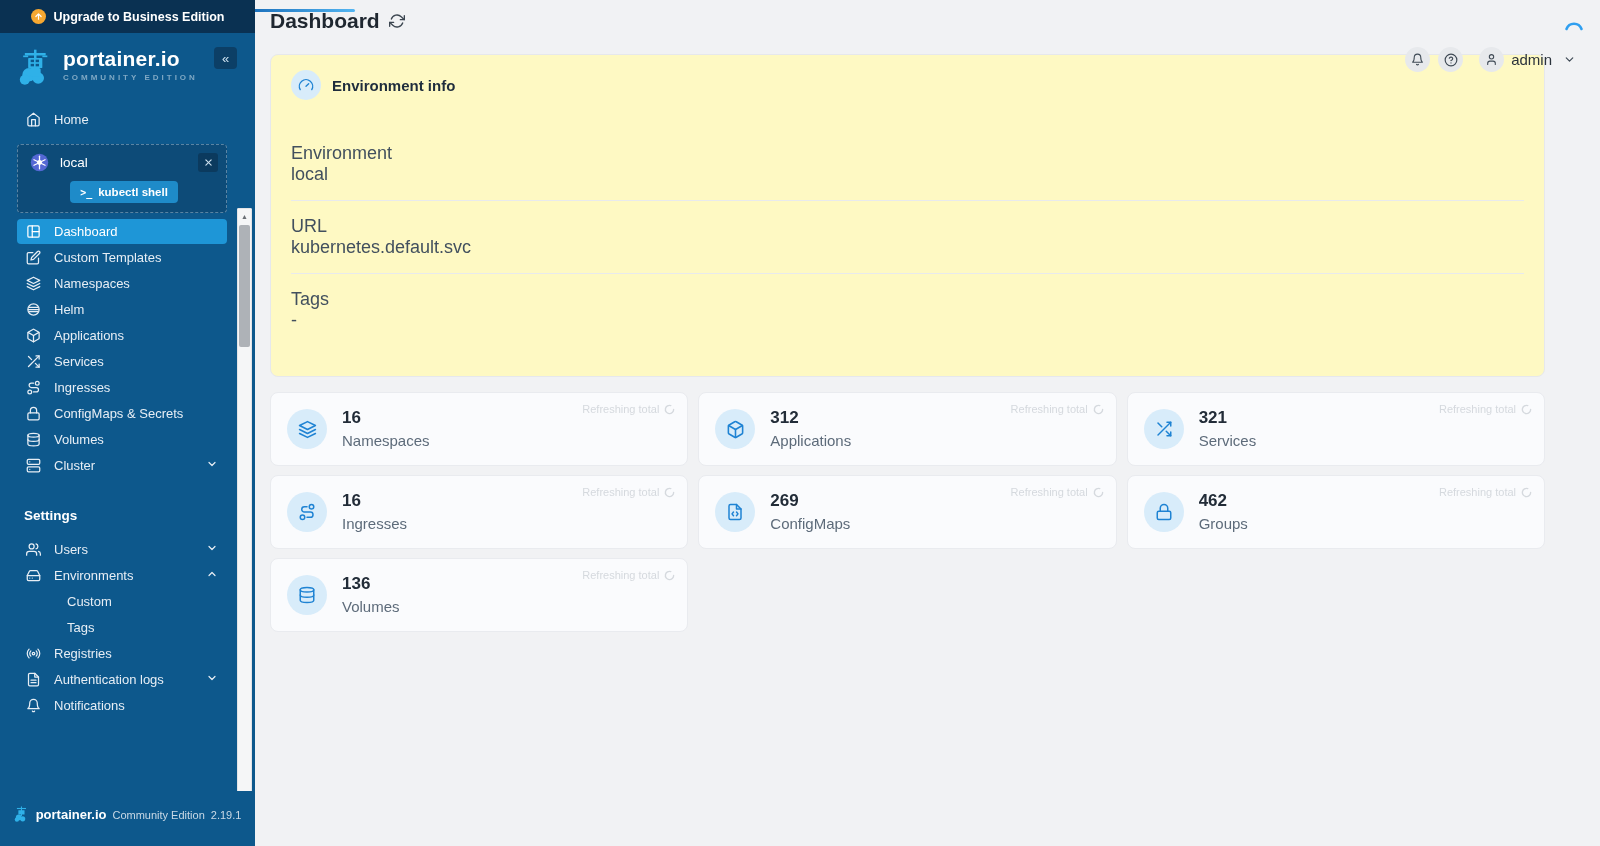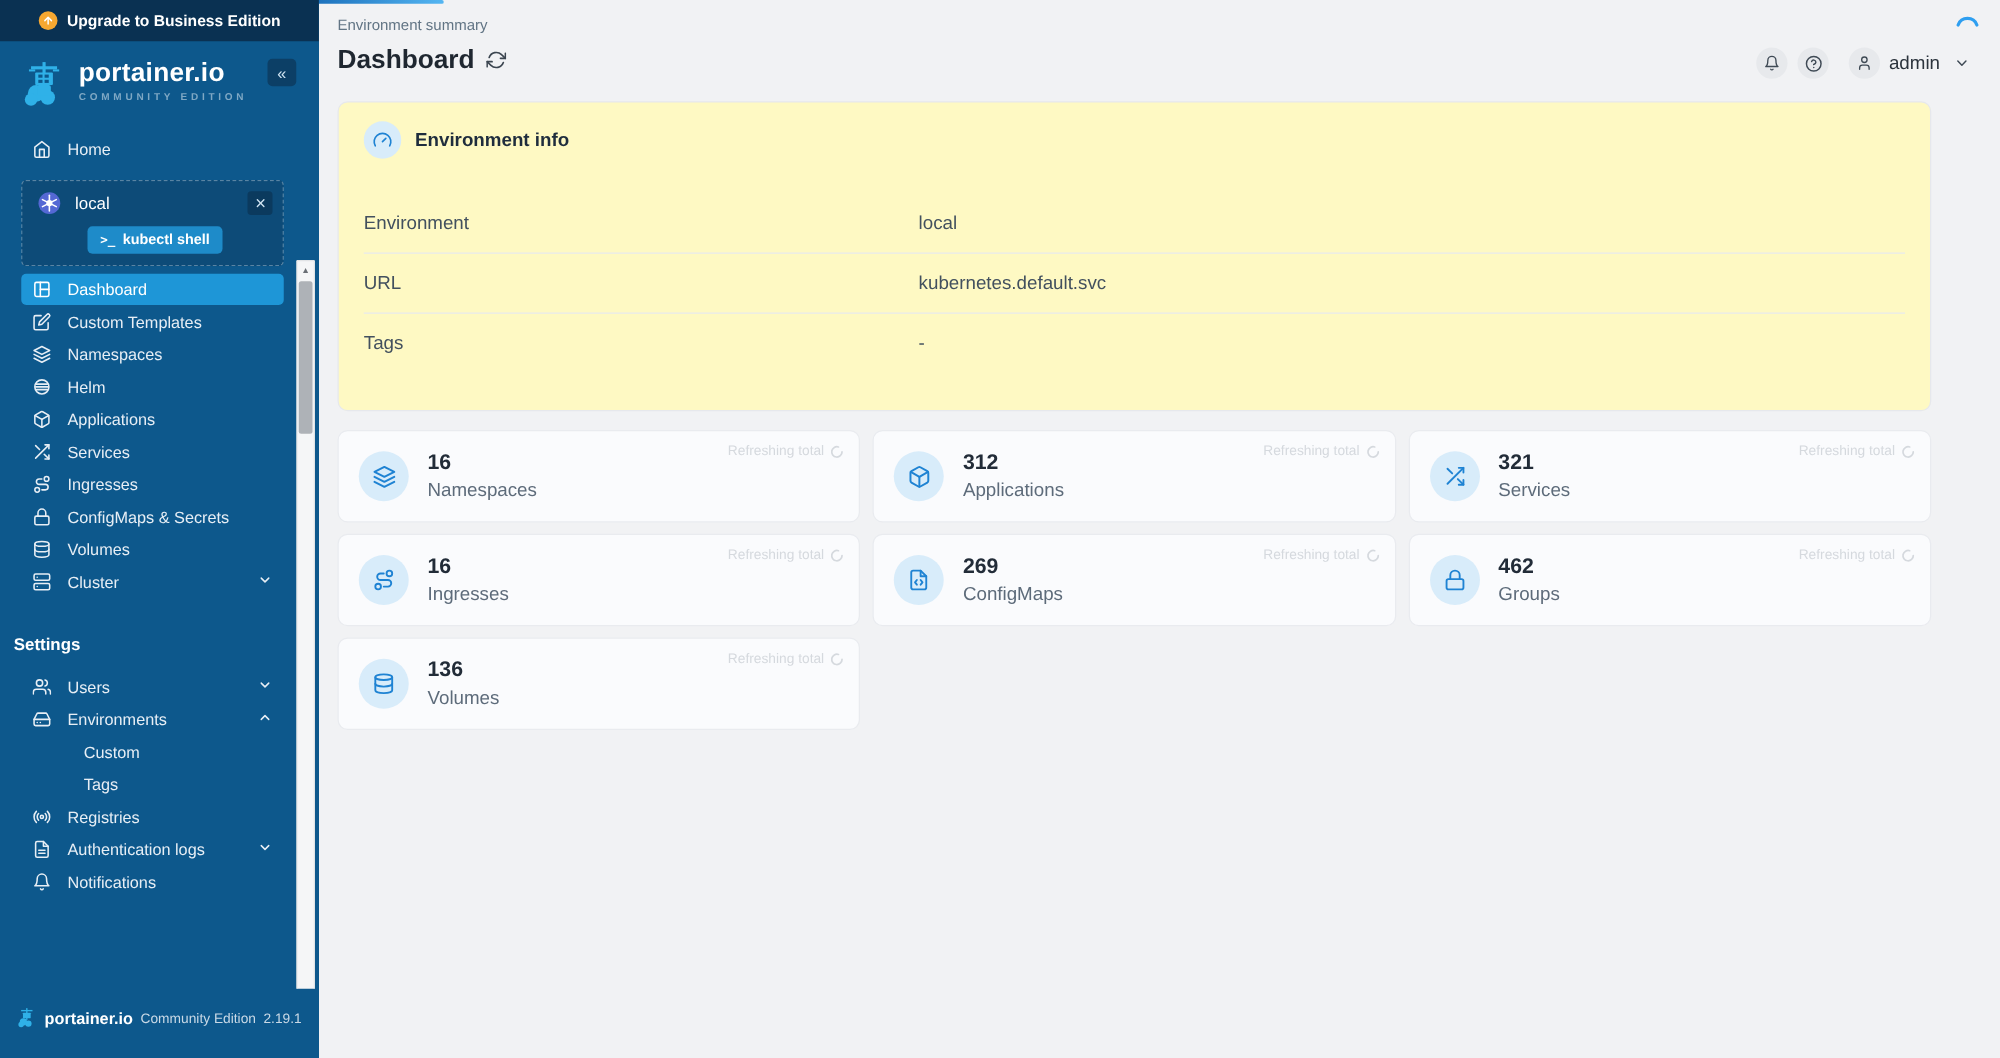--- a/index.html
+++ b/index.html
@@ -13,21 +13,21 @@
   .brand-text { margin-left:8px; }
   .brand-name { color:#fff; font-size:21px; font-weight:bold; letter-spacing:.2px; line-height:22px; }
   .brand-edition { color:#7fa8c4; font-size:8px; letter-spacing:3px; margin-top:3px; font-weight:bold; }
   .collapse-btn { position:absolute; right:18px; top:14px; width:23px; height:22px; background:#0c3f66; border-radius:4px; color:#cfe3f1; font-size:13px; display:flex; align-items:center; justify-content:center; cursor:pointer; }
   .nav { flex:1; padding-top:6px; position:relative; overflow:hidden; }
   .side-item { display:flex; align-items:center; gap:13px; margin:1px 28px 1px 17px; padding:5px 9px; border-radius:4px; color:#e7eef5; font-size:13px; cursor:pointer; }
   .side-item svg { flex:none; }
   .side-item.active { background:#1e96d7; color:#fff; }
   .side-item .chev { margin-left:auto; }
   .sub-item { padding-left:50px; }
-  .section-label { color:#fff; font-size:13.5px; font-weight:bold; padding:0 11px; margin:30px 0 14px; }
+  .section-label { color:#fff; font-size:13.5px; font-weight:bold; padding:0 24px; margin:30px 0 14px; }
   .env-box { margin:12px 28px 6px 17px; background:#0d4b78; border:1px dashed rgba(255,255,255,.32); border-radius:4px; padding:8px 8px 9px 12px; }
   .env-head { display:flex; align-items:center; gap:11px; }
   .env-name { color:#fff; font-size:13.5px; }
   .env-close { margin-left:auto; width:20px; height:19px; background:#0b3a5e; border-radius:3px; color:#cfe3f1; font-size:11px; display:flex; align-items:center; justify-content:center; cursor:pointer; }
   .kubectl-btn { margin:9px auto 0; display:flex; width:108px; align-items:center; justify-content:center; gap:6px; background:#1e8bc9; border:none; border-radius:4px; color:#fff; font-size:11.5px; font-weight:bold; padding:5px 6px; cursor:pointer; }
   .kubectl-btn .prompt { font-family:"DejaVu Sans Mono", monospace; font-size:10px; font-weight:bold; }
   .side-footer { flex:none; display:flex; align-items:center; justify-content:center; gap:6px; padding:14px 0 22px; }
   .foot-brand { color:#fff; font-size:13px; font-weight:bold; }
   .foot-edition, .foot-version { color:#c9d9e6; font-size:11px; }
   
@@ -48,21 +48,21 @@
   .icon-circle { width:25px; height:25px; border-radius:50%; background:#e7e9ec; color:#3f4a55; display:flex; align-items:center; justify-content:center; cursor:pointer; }
   .user-menu { display:flex; align-items:center; gap:7px; margin-left:8px; cursor:pointer; color:#2b333c; font-size:15px; }
   .user-menu .chev { color:#3f4a55; margin-left:4px; display:flex; }
 
   
   .panel { margin-top:21px; background:#fef9c3; border:1px solid #e6e8ec; border-radius:8px; padding:15px 20px 30px; }
   .panel-head { display:flex; align-items:center; gap:11px; }
   .panel-icon-circle { width:30px; height:30px; border-radius:50%; background:#d8ecfa; color:#1f83d3; display:flex; align-items:center; justify-content:center; }
   .panel-title { font-size:15px; font-weight:bold; color:#1f2d3d; }
   .info-table { margin-top:28px; }
-  .info-row { display:flex; padding:15px 0; border-bottom:1px solid #e8eaed; font-size:15px; color:#42505e; }
+  .info-row { display:flex; padding:15px 0; border-bottom:1px solid #e8eaed; font-size:18px; color:#42505e;flex-direction:column; }
   .info-row:last-child { border-bottom:none; }
   .info-label { width:36%; }
 
   
   .cards { margin-top:15px; display:grid; grid-template-columns:1fr 1fr 1fr; gap:9px 10px; }
   .card { position:relative; background:#fafbfd; border:1px solid #e9ebef; border-radius:8px; height:74px; display:flex; align-items:center; gap:15px; padding:0 16px; cursor:pointer; }
   .card-icon-circle { width:40px; height:40px; border-radius:50%; background:#d8ecfa; color:#1f83d3; display:flex; align-items:center; justify-content:center; flex:none; }
   .card-count { font-size:17px; font-weight:bold; color:#222c38; line-height:20px; }
   .card-label { font-size:15px; color:#5d6b7a; line-height:19px; margin-top:3px; }
   .card-refresh { position:absolute; top:10px; right:12px; display:flex; align-items:center; gap:5px; color:#d5d9de; font-size:11px; }
@@ -316,21 +316,20 @@
     <span class="foot-version">2.19.1</span>
   </div>
 </nav>
 
 <main class="main">
   <div class="loading-bar"></div>
   <svg class="loading-spinner" width="24" height="24" viewBox="0 0 24 24" fill="none">
       <path d="M4.5 14 A 8 8 0 0 1 19.5 14" stroke="#2f9ff0" stroke-width="2.6" stroke-linecap="round"></path>
     </svg>
 
-  <div class="breadcrumb">Environment summary</div>
 
   <div class="title-row">
     <h1 class="page-title">Dashboard</h1>
     <span class="refresh-icon">
       <svg width="16" height="16" viewBox="0 0 24 24" fill="none" stroke="currentColor" stroke-width="2" stroke-linecap="round" stroke-linejoin="round">
           <polyline points="23 4 23 10 17 10"></polyline>
           <polyline points="1 20 1 14 7 14"></polyline>
           <path d="M3.51 9a9 9 0 0 1 14.85-3.36L23 10"></path>
           <path d="M1 14l4.64 4.36A9 9 0 0 0 20.49 15"></path>
         </svg>

